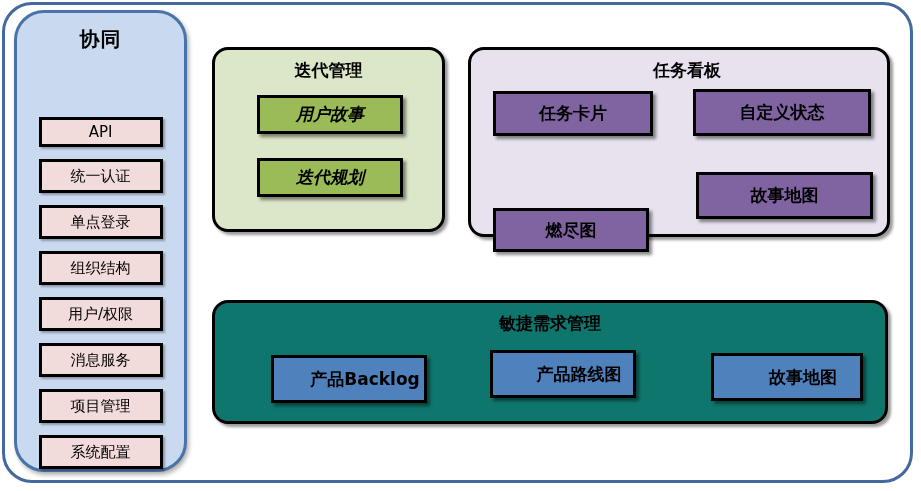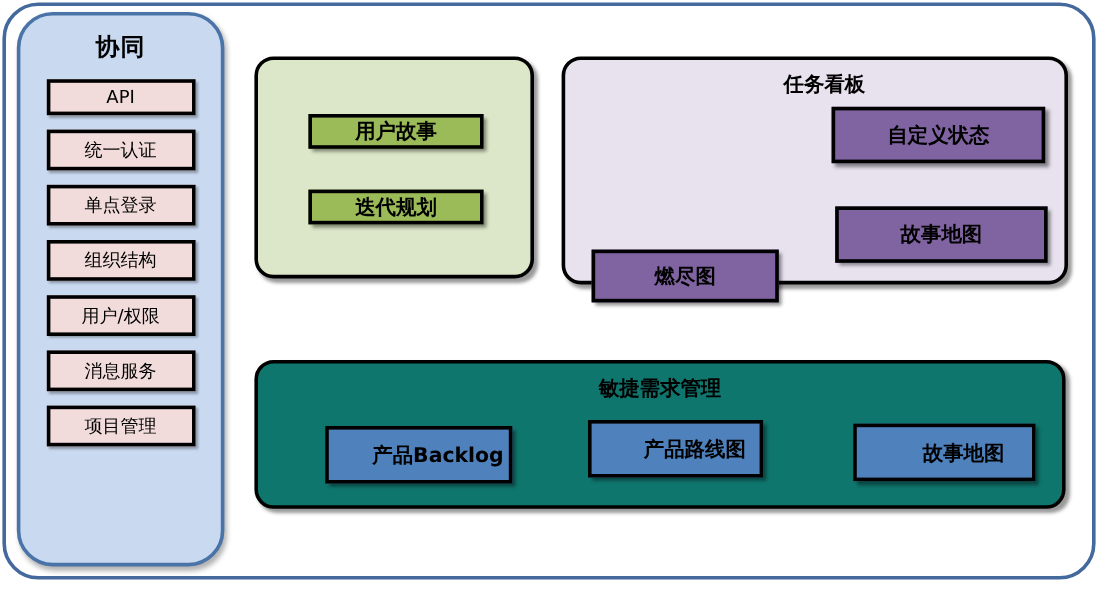--- a/index.html
+++ b/index.html
@@ -10,21 +10,21 @@
   .outer-frame{
     position:absolute;left:2px;top:2px;width:911px;height:481px;
     border:3px solid #44699D;border-radius:30px;box-sizing:border-box;
     background:transparent;
   }
   
   .sidebar{
     position:absolute;left:14px;top:10px;width:173px;height:462px;box-sizing:border-box;
     background:#C9D9F0;border:3px solid #4A74A8;border-radius:30px;
     box-shadow:2px 3px 4px rgba(0,0,0,0.30);
-    display:flex;flex-direction:column;align-items:center;
+    display:flex;flex-direction:column;align-items:center;justify-content:space-between;
   }
   .sidebar-title{margin-top:13px;font-size:20px;font-weight:bold;letter-spacing:1px;}
   .sidebar-items{margin-top:13px;display:flex;flex-direction:column;gap:12px;align-items:center;}
   .pill{
     width:124px;height:34px;box-sizing:border-box;background:#F2DCDB;border:3px solid #000;
     display:flex;align-items:center;justify-content:center;
     font-weight:normal;font-size:15px;box-shadow:2px 2px 2px rgba(0,0,0,0.30);
   }
   .pill.short{height:30px;}
   
@@ -33,21 +33,21 @@
     box-shadow:3px 3px 3px rgba(0,0,0,0.40);
   }
   .group-title{text-align:center;font-weight:bold;font-size:17px;margin-top:9px;}
   .node{
     position:absolute;box-sizing:border-box;border:3px solid #000;
     display:flex;align-items:center;justify-content:center;
     font-weight:bold;font-size:17px;box-shadow:3px 3px 3px rgba(0,0,0,0.45);
   }
   
   .group-iteration{left:212px;top:47px;width:233px;height:185px;background:#DCE6C8;}
-  .group-iteration .node{background:#9BBB59;width:146px;left:42px;height:29px;}
+  .group-iteration .node{background:#9BBB59;width:146px;left:42px;height:39px;font-style:italic;}
   .node-user-story{top:45px;}
   .node-iteration-plan{top:108px;}
   
   .group-kanban{left:468px;top:47px;width:422px;height:190px;background:#E7E2EE;padding-left:16px;}
   .group-kanban .node{background:#8064A2;}
   .node-task-card{left:22px;top:41px;width:160px;height:45px;}
   .node-custom-status{left:222px;top:39px;width:178px;height:47px;}
   .node-burndown{left:22px;top:118px;width:156px;height:44px;margin-top:40px;}
   .node-task-distribution{left:225px;top:122px;width:177px;height:47px;}
   
@@ -66,30 +66,33 @@
   <aside class="sidebar">
     <div class="sidebar-title">协同</div>
     <div class="sidebar-items">
       <div class="pill short">API</div>
       <div class="pill">统一认证</div>
       <div class="pill">单点登录</div>
       <div class="pill">组织结构</div>
       <div class="pill">用户/权限</div>
       <div class="pill">消息服务</div>
       <div class="pill">项目管理</div>
+      <div class="pill">系统配置</div>
     </div>
   </aside>
 
   <section class="group group-iteration">
+    <div class="group-title">迭代管理</div>
     <div class="node node-user-story">用户故事</div>
     <div class="node node-iteration-plan">迭代规划</div>
   </section>
 
   <section class="group group-kanban">
     <div class="group-title">任务看板</div>
+    <div class="node node-task-card">任务卡片</div>
     <div class="node node-custom-status">自定义状态</div>
     <div class="node node-burndown">燃尽图</div>
     <div class="node node-task-distribution">故事地图</div>
   </section>
 
   <section class="group group-agile">
     <div class="group-title">敏捷需求管理</div>
     <div class="node node-product-backlog">产品Backlog</div>
     <div class="node node-story-map">故事地图</div>
     <div class="node node-product-roadmap">产品路线图</div>

